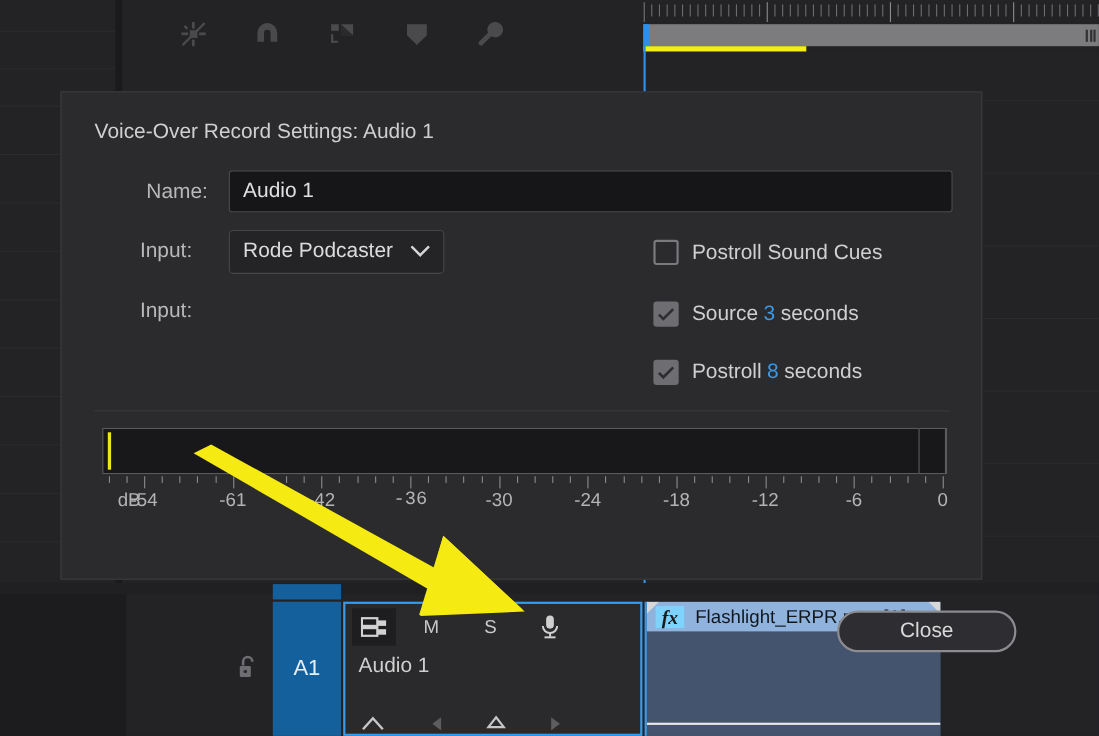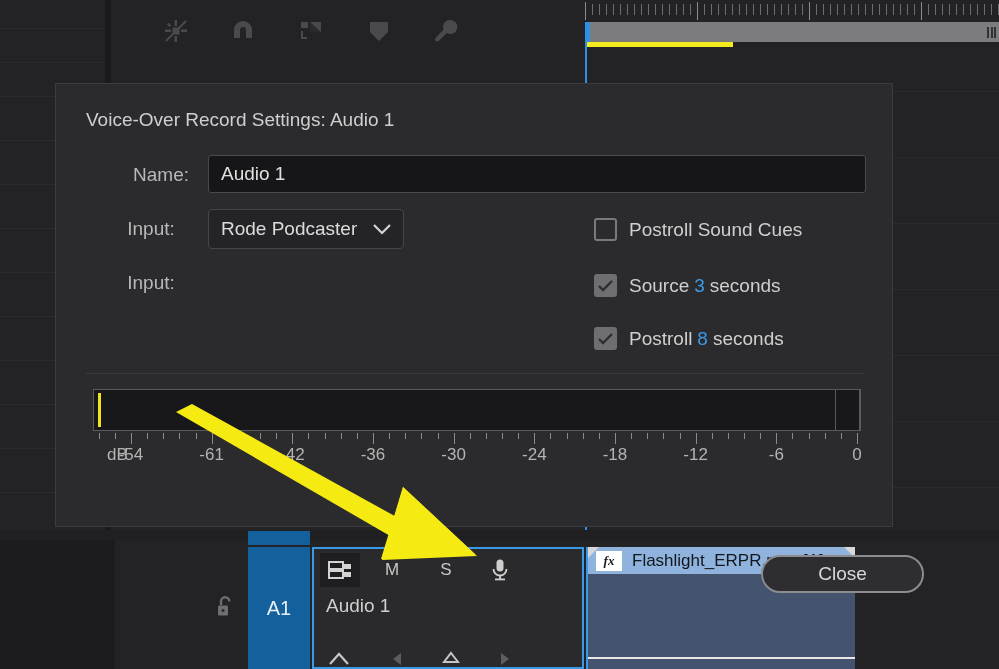--- a/index.html
+++ b/index.html
@@ -128,24 +128,24 @@
   .clip {
     position: absolute; left: 588px; top: 547px; width: 267px; height: 122px;
     background: #44536e; overflow: hidden;
   }
   .clip-head {
     position: absolute; left: 0; top: 0; width: 267px; height: 27px;
     background: #8fb3dd;
   }
   .fx-badge {
     position: absolute; left: 8px; top: 4px; width: 26px; height: 20px;
-    background: #ffffff;
+    background: #7dd3fc;
     display: flex; align-items: center; justify-content: center;
     font-family: "Liberation Serif", serif;
-    font-style: italic; font-weight: bold; font-size: 13px; color: #1a1a1a;
+    font-style: italic; font-weight: bold; font-size: 18px; color: #1a1a1a;
   }
   .clip-title {
     position: absolute; left: 44px; top: 4px;
     font-size: 17px; color: #12161d;
   }
   .clip-body {
     position: absolute; left: 0; top: 27px; width: 267px; height: 95px;
     background: #44536e;
   }
   .clip-stripes {
@@ -540,21 +540,21 @@
         <div class="stick" style="left: 150.933px; height: 6px;"></div>
         <div class="stick" style="left: 167.067px; height: 6px;"></div>
         <div class="stick" style="left: 183.2px; height: 6px;"></div>
         <div class="stick" style="left: 199.333px; height: 11px;"></div>
         <div class="lbl" style="left: 199.333px;">-42</div>
         <div class="stick" style="left: 215.467px; height: 6px;"></div>
         <div class="stick" style="left: 231.6px; height: 6px;"></div>
         <div class="stick" style="left: 247.733px; height: 6px;"></div>
         <div class="stick" style="left: 263.867px; height: 6px;"></div>
         <div class="stick" style="left: 280px; height: 11px;"></div>
-        <div class="lbl" style="left: 280px;">-36</div>
+        <div class="lbl" style="left: 280px; font-family: Liberation Mono, monospace;">-36</div>
         <div class="stick" style="left: 296.133px; height: 6px;"></div>
         <div class="stick" style="left: 312.267px; height: 6px;"></div>
         <div class="stick" style="left: 328.4px; height: 6px;"></div>
         <div class="stick" style="left: 344.533px; height: 6px;"></div>
         <div class="stick" style="left: 360.667px; height: 11px;"></div>
         <div class="lbl" style="left: 360.667px;">-30</div>
         <div class="stick" style="left: 376.8px; height: 6px;"></div>
         <div class="stick" style="left: 392.933px; height: 6px;"></div>
         <div class="stick" style="left: 409.067px; height: 6px;"></div>
         <div class="stick" style="left: 425.2px; height: 6px;"></div>

